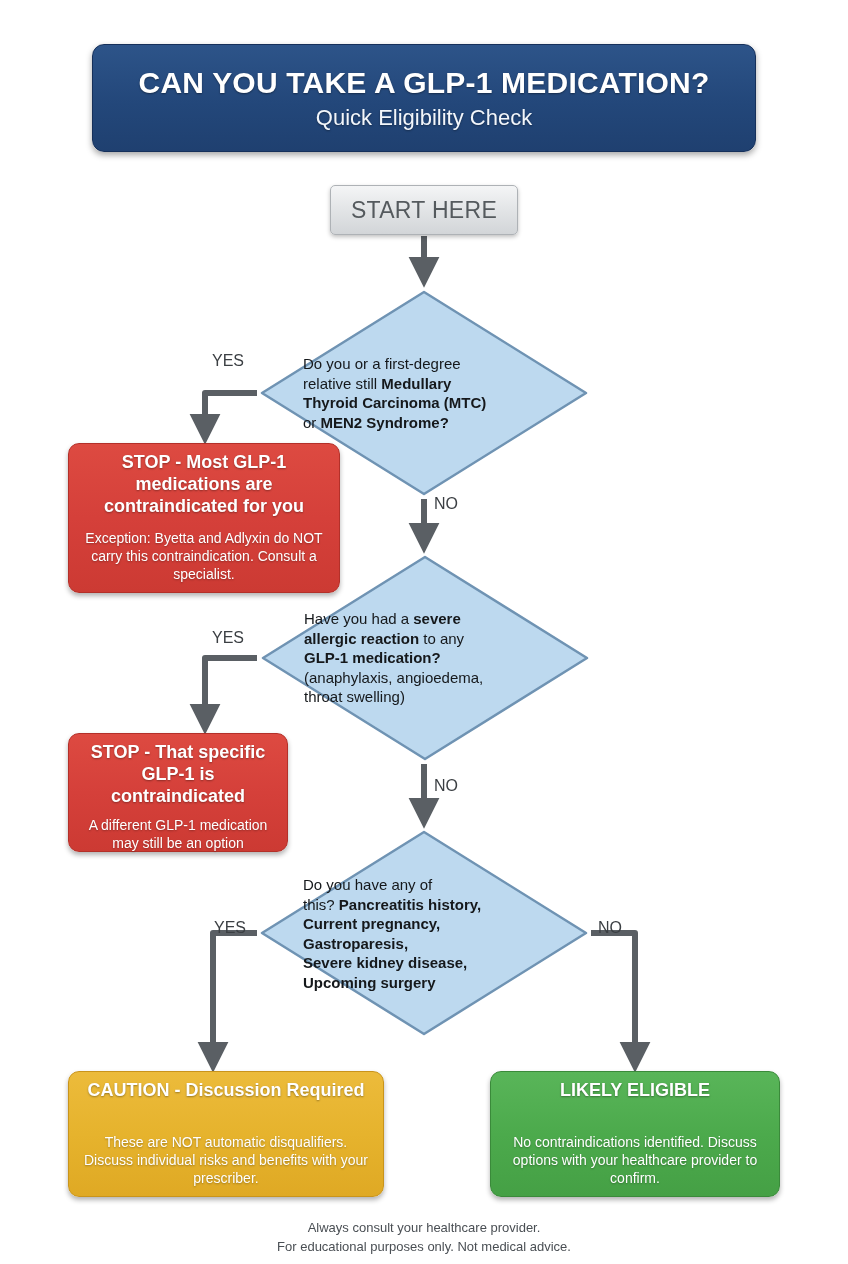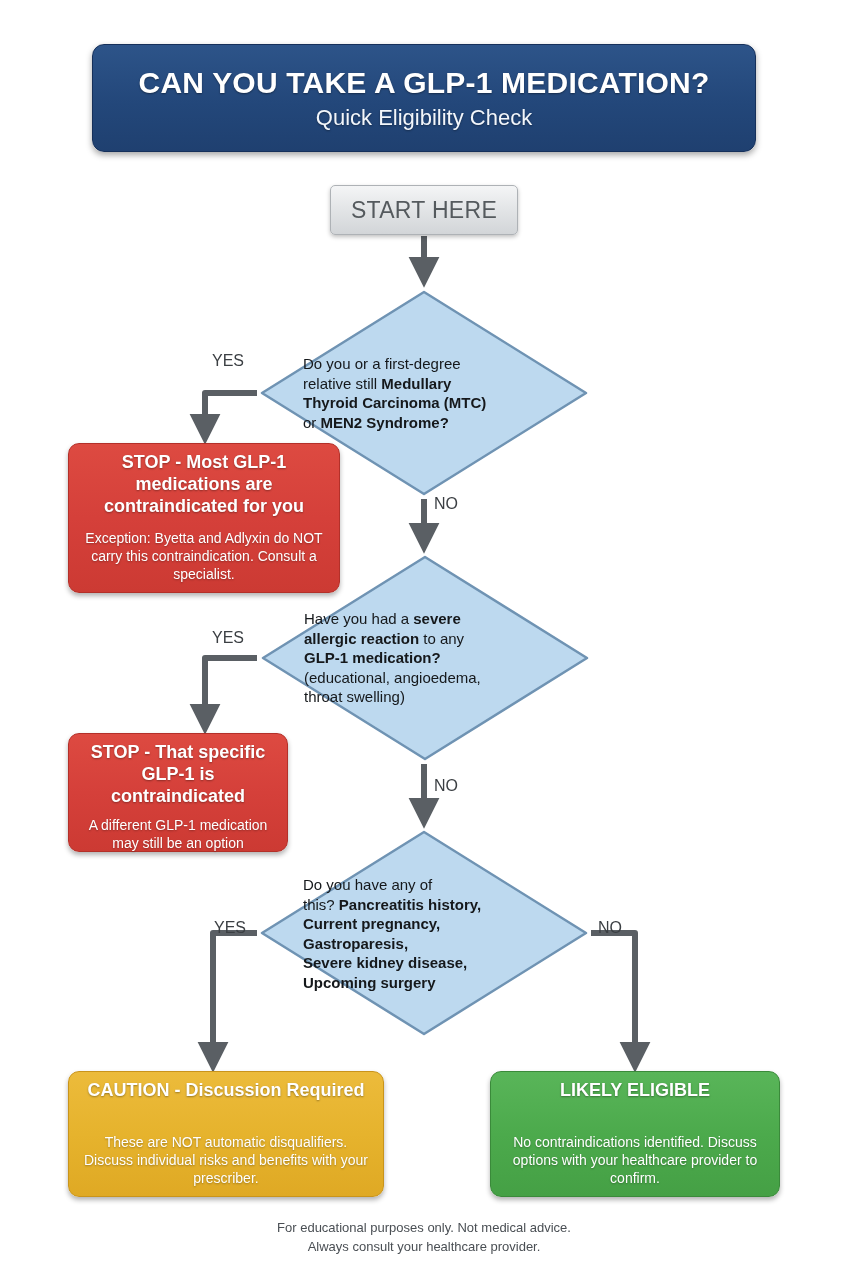--- a/index.html
+++ b/index.html
@@ -256,21 +256,21 @@
   </div>
 
   <div class="diamond" id="diamond-2">
     <svg class="shape" viewBox="0 0 334 212" width="334" height="212">
       <path d="M 167 5 L 329 106 L 167 207 L 5 106 Z" fill="#bdd9ef" stroke="#6f93b3" stroke-width="2.5" stroke-linejoin="round"></path>
     </svg>
     <div class="dtext">
       <span>Have you had a </span><b>severe</b><br>
       <b>allergic reaction</b><span> to any</span><br>
       <b>GLP-1 medication?</b><br>
-      <span>(educational, angioedema,</span><br>
+      <span>(anaphylaxis, angioedema,</span><br>
       <span>throat swelling)</span>
     </div>
   </div>
 
   <div class="diamond" id="diamond-3">
     <svg class="shape" viewBox="0 0 334 212" width="334" height="212">
       <path d="M 167 5 L 329 106 L 167 207 L 5 106 Z" fill="#bdd9ef" stroke="#6f93b3" stroke-width="2.5" stroke-linejoin="round"></path>
     </svg>
     <div class="dtext">
       <span>Do you have any of</span><br>
@@ -303,17 +303,17 @@
   </div>
 
   <div class="edge-label" id="lbl-yes-1">YES</div>
   <div class="edge-label" id="lbl-no-1">NO</div>
   <div class="edge-label" id="lbl-yes-2">YES</div>
   <div class="edge-label" id="lbl-no-2">NO</div>
   <div class="edge-label" id="lbl-yes-3">YES</div>
   <div class="edge-label" id="lbl-no-3">NO</div>
 
   <div class="footer">
+    <div>Always consult your healthcare provider.</div>
     <div>For educational purposes only. Not medical advice.</div>
-    <div>Always consult your healthcare provider.</div>
   </div>
 
 </div>
 
 </body></html>

